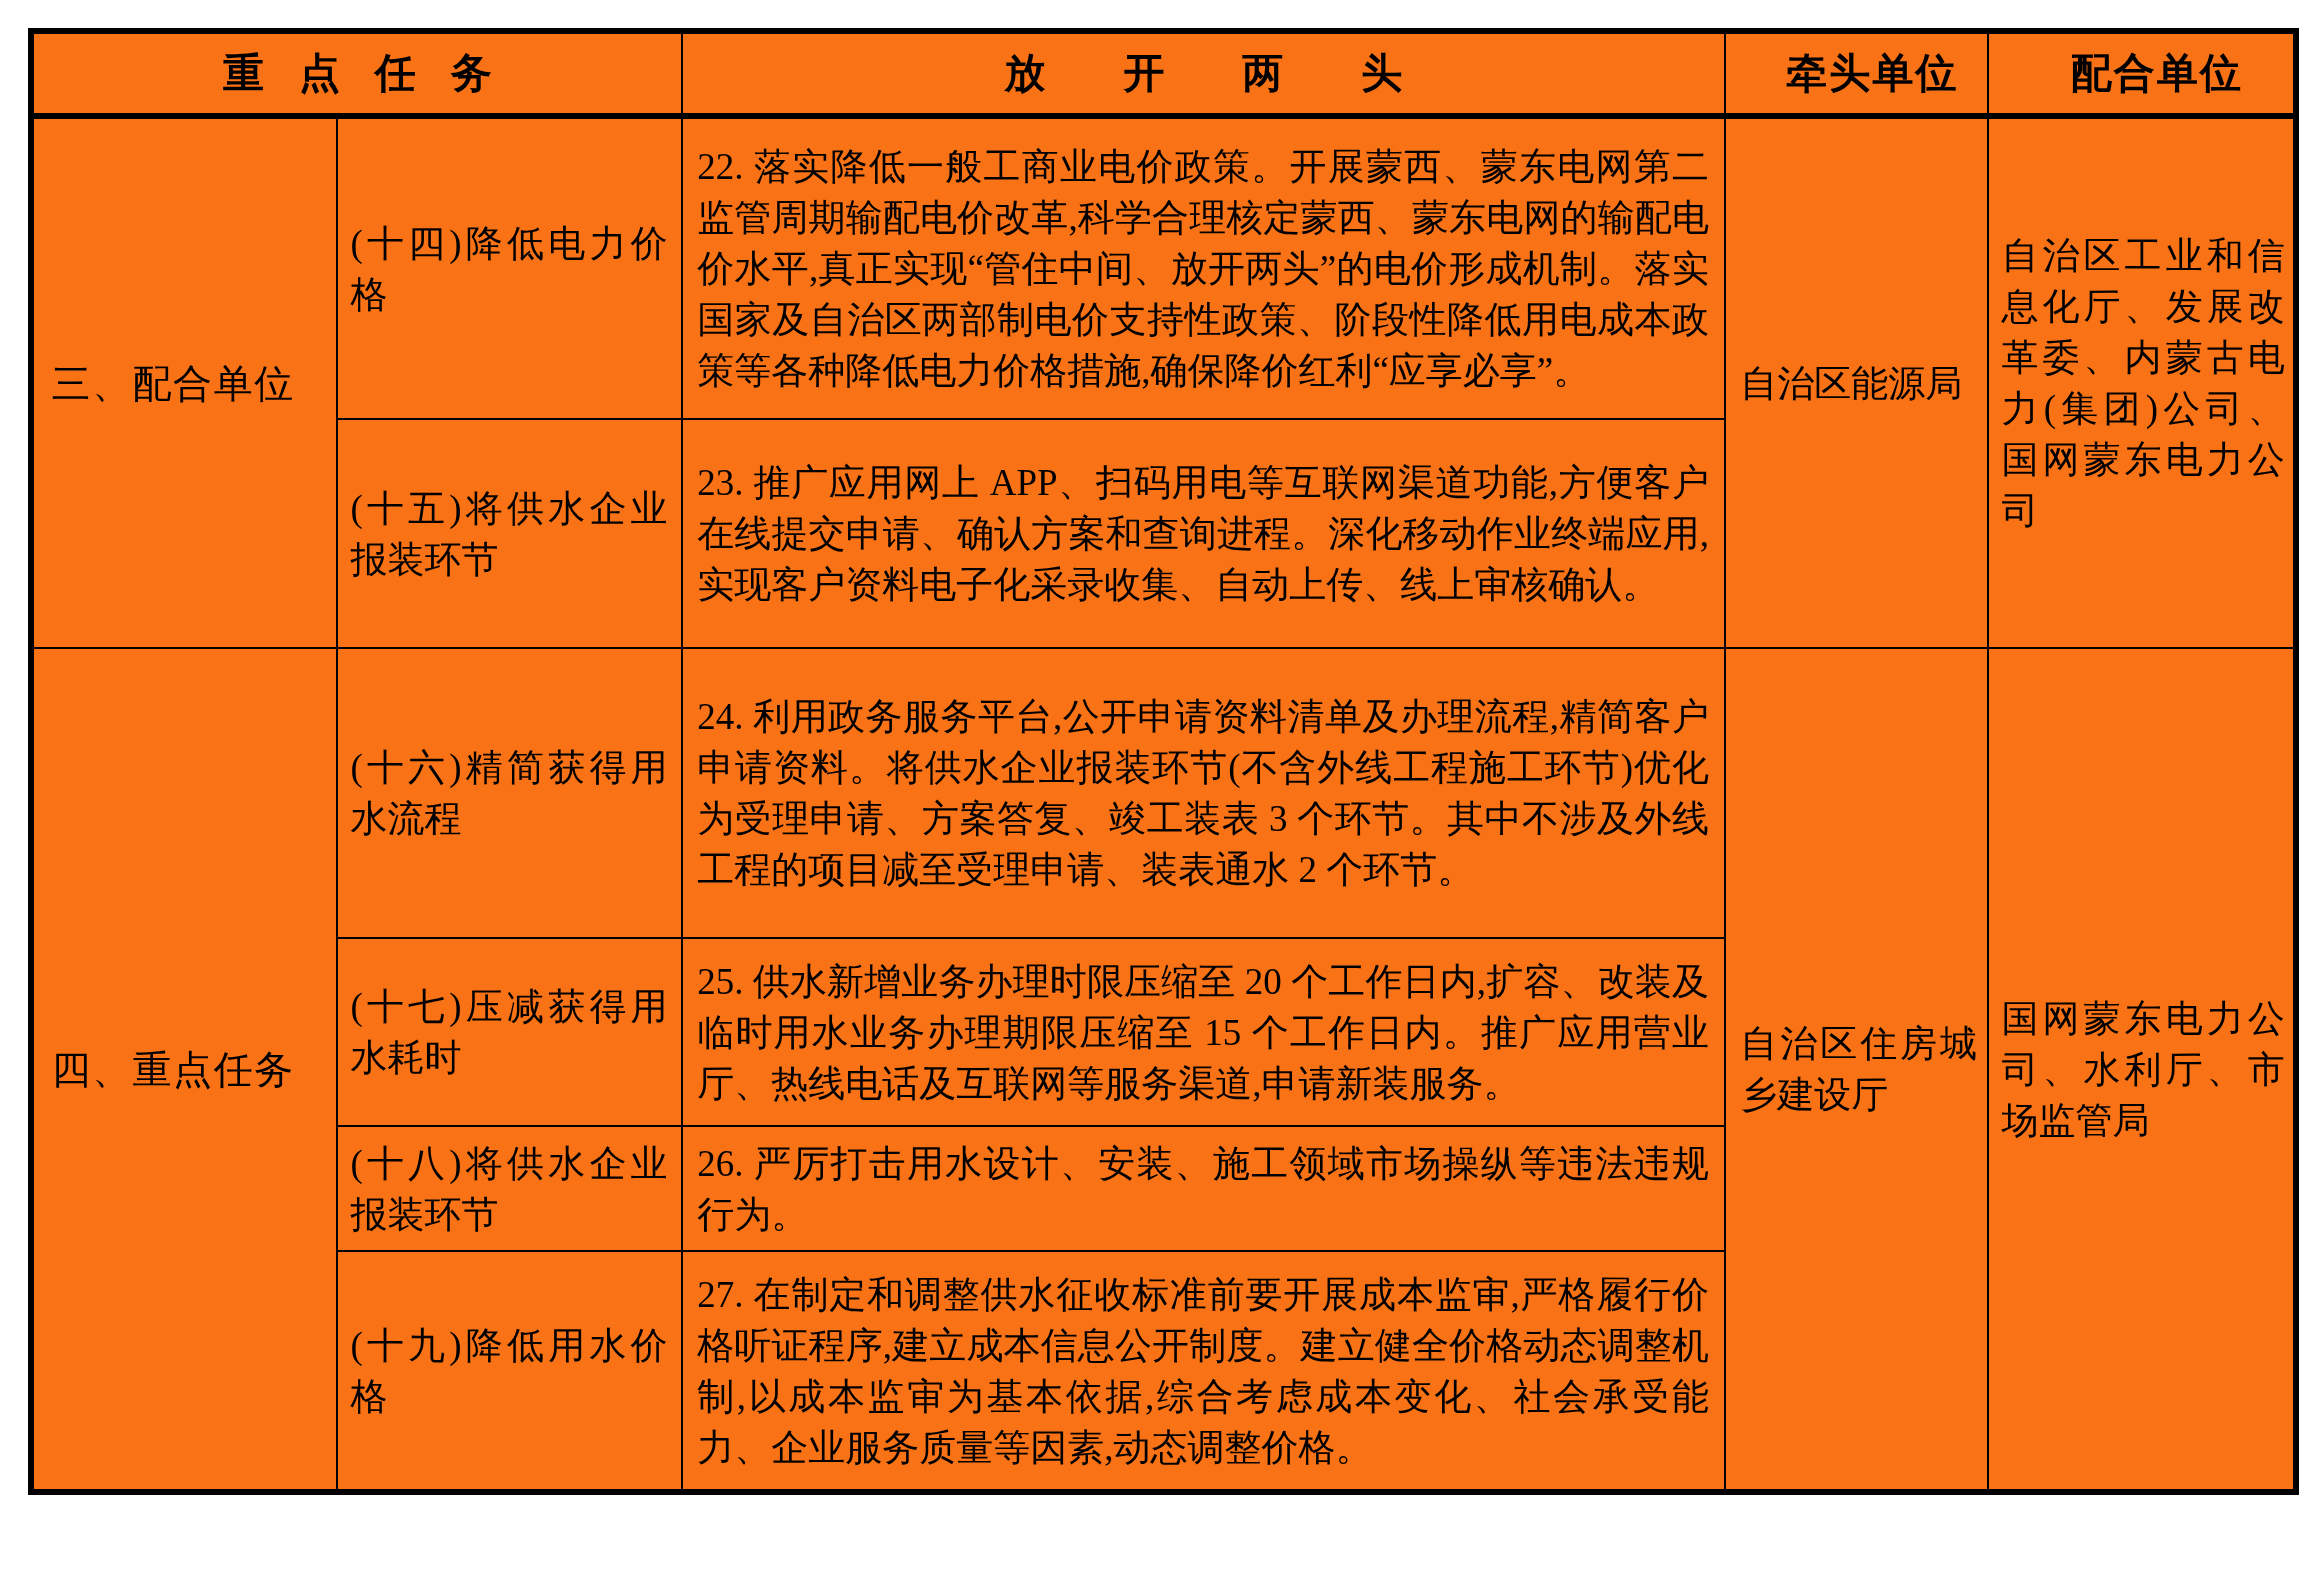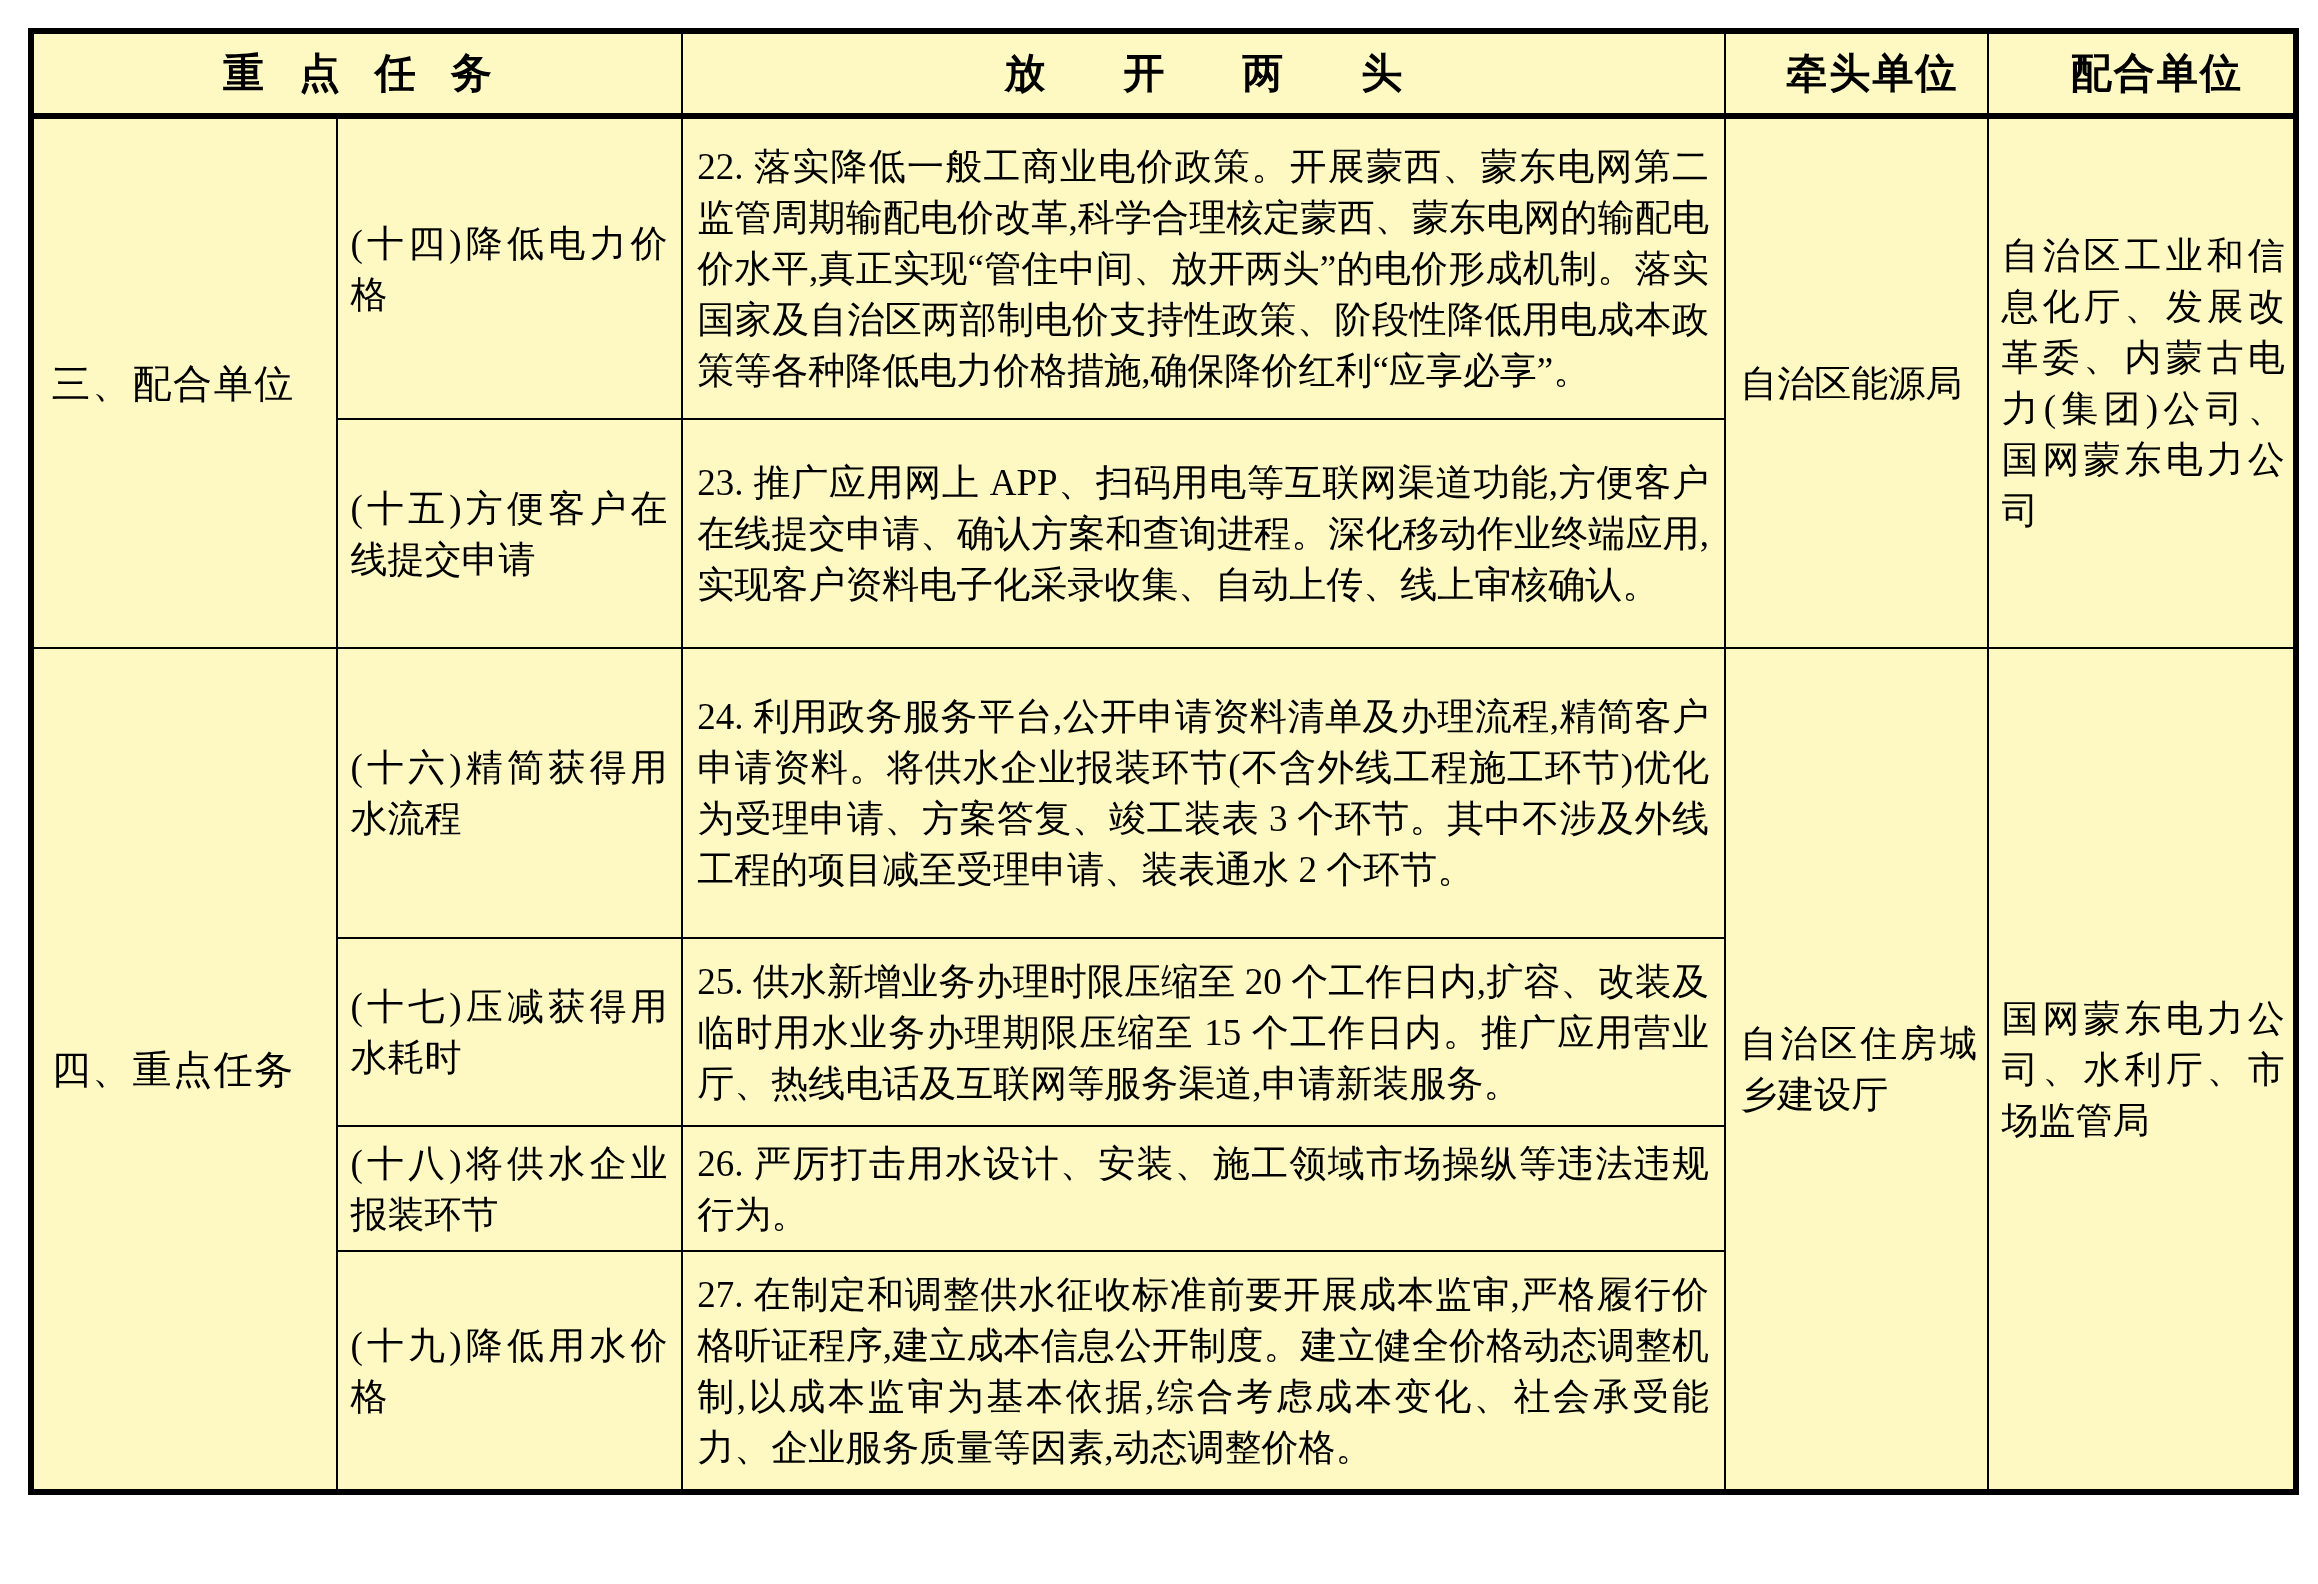--- a/index.html
+++ b/index.html
@@ -15,21 +15,21 @@
     color: #000;
   }
   table.scan-table {
     position: absolute;
     left: 28.4px;
     top: 28.4px;
     width: 2264px;
     border-collapse: collapse;
     table-layout: fixed;
     border: 6.9px solid #000;
-    background: #fef9c3;
+    background: #f97316;
   }
   th, td {
     border: 2.6px solid #000;
     vertical-align: middle;
     overflow: hidden;
   }
   thead th {
     border-bottom: 6px solid #000;
     font-size: 41px;
     font-weight: bold;
@@ -89,21 +89,21 @@
   </thead>
   <tbody>
     <tr style="height:303px">
       <td rowspan="2" class="cell-section">三、配合单位</td>
       <td class="cell-label">(十四)降低电力价格</td>
       <td class="cell-measure">22. 落实降低一般工商业电价政策。开展蒙西、蒙东电网第二监管周期输配电价改革,科学合理核定蒙西、蒙东电网的输配电价水平,真正实现“管住中间、放开两头”的电价形成机制。落实国家及自治区两部制电价支持性政策、阶段性降低用电成本政策等各种降低电力价格措施,确保降价红利“应享必享”。</td>
       <td rowspan="2" class="cell-lead">自治区能源局</td>
       <td rowspan="2" class="cell-support">自治区工业和信息化厅、发展改革委、内蒙古电力(集团)公司、国网蒙东电力公司</td>
     </tr>
     <tr style="height:229px">
-      <td class="cell-label">(十五)方便客户在线提交申请</td>
+      <td class="cell-label">(十五)将供水企业报装环节</td>
       <td class="cell-measure">23. 推广应用网上 APP、扫码用电等互联网渠道功能,方便客户在线提交申请、确认方案和查询进程。深化移动作业终端应用,实现客户资料电子化采录收集、自动上传、线上审核确认。</td>
     </tr>
     <tr class="section-start" style="height:290px">
       <td rowspan="4" class="cell-section">四、重点任务</td>
       <td class="cell-label">(十六)精简获得用水流程</td>
       <td class="cell-measure">24. 利用政务服务平台,公开申请资料清单及办理流程,精简客户申请资料。将供水企业报装环节(不含外线工程施工环节)优化为受理申请、方案答复、竣工装表 3 个环节。其中不涉及外线工程的项目减至受理申请、装表通水 2 个环节。</td>
       <td rowspan="4" class="cell-lead">自治区住房城乡建设厅</td>
       <td rowspan="4" class="cell-support">国网蒙东电力公司、水利厅、市场监管局</td>
     </tr>
     <tr style="height:188px">

